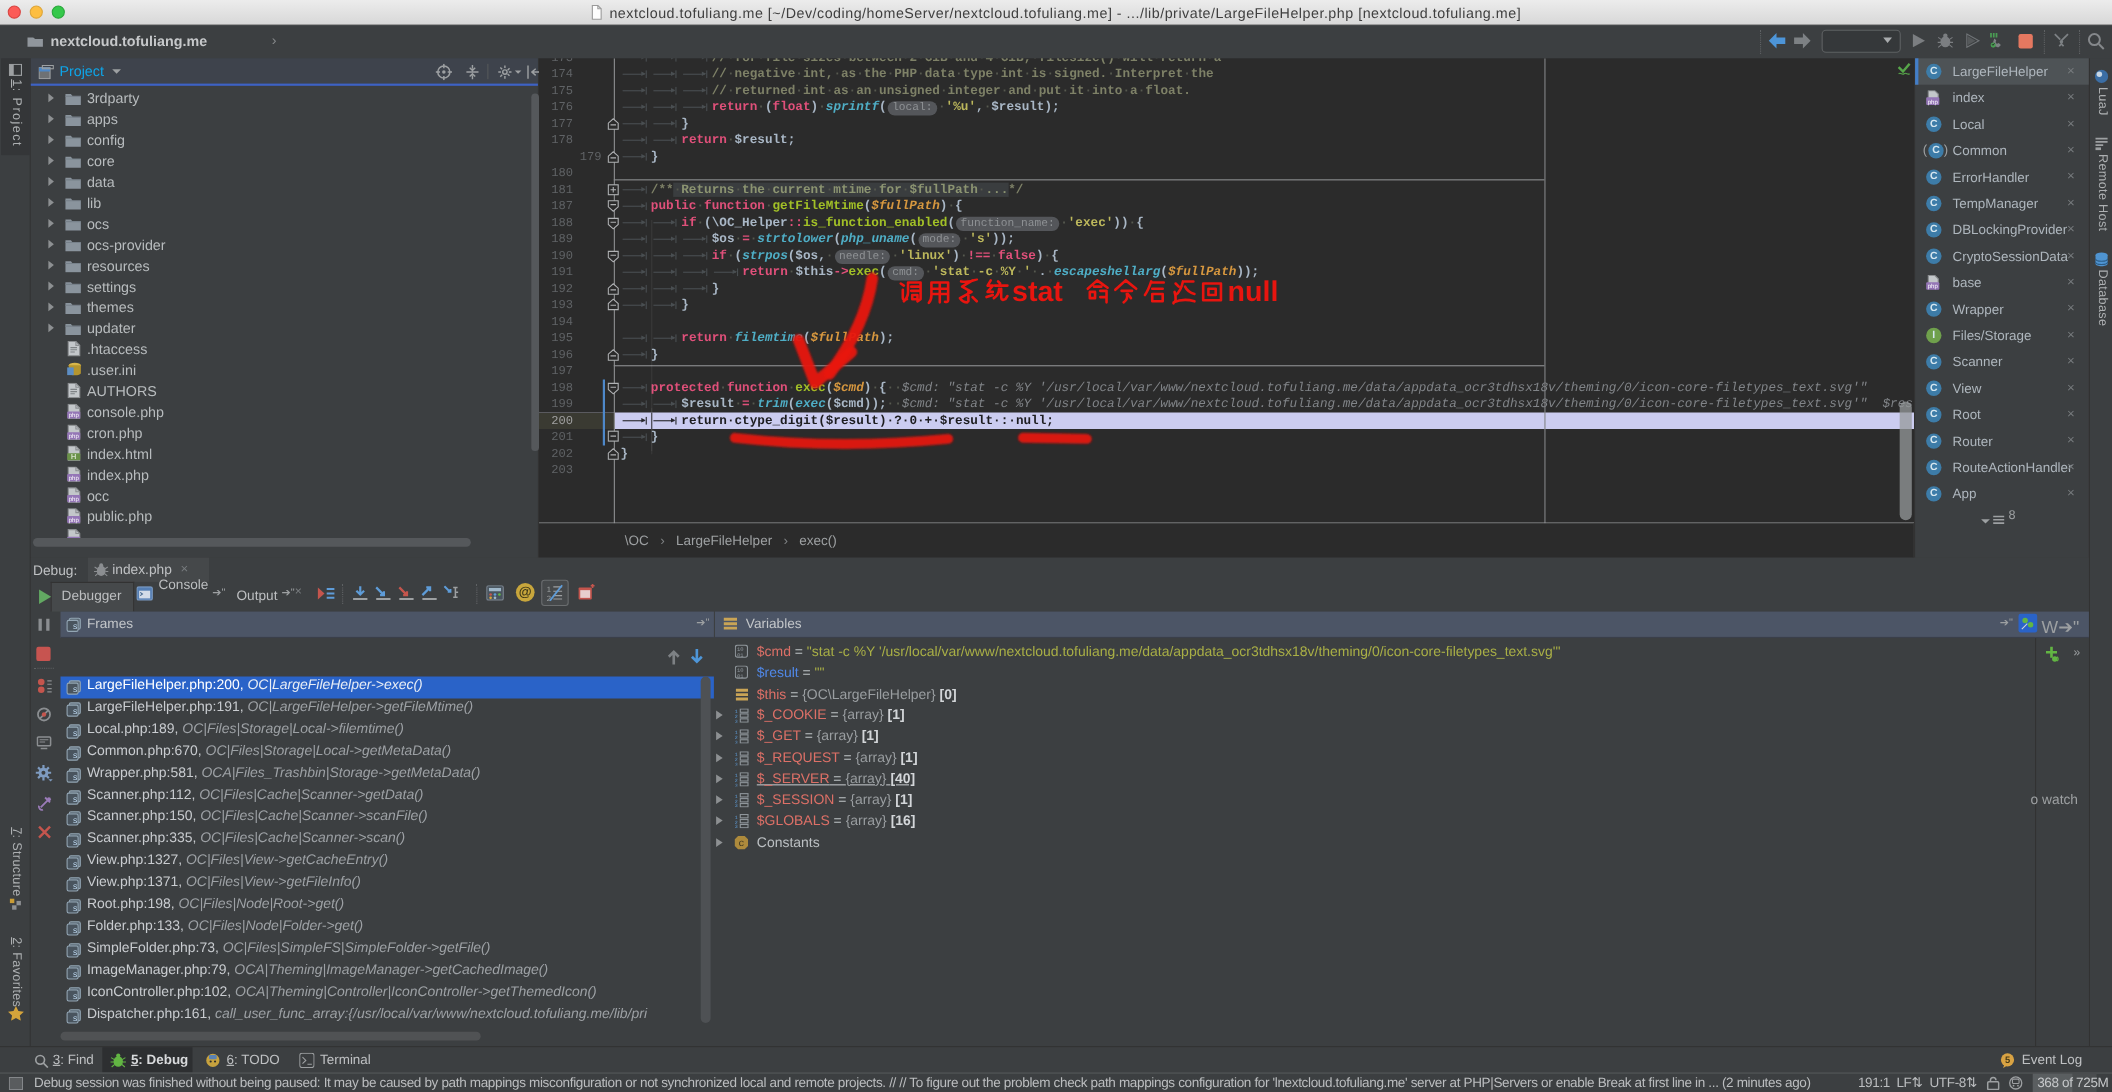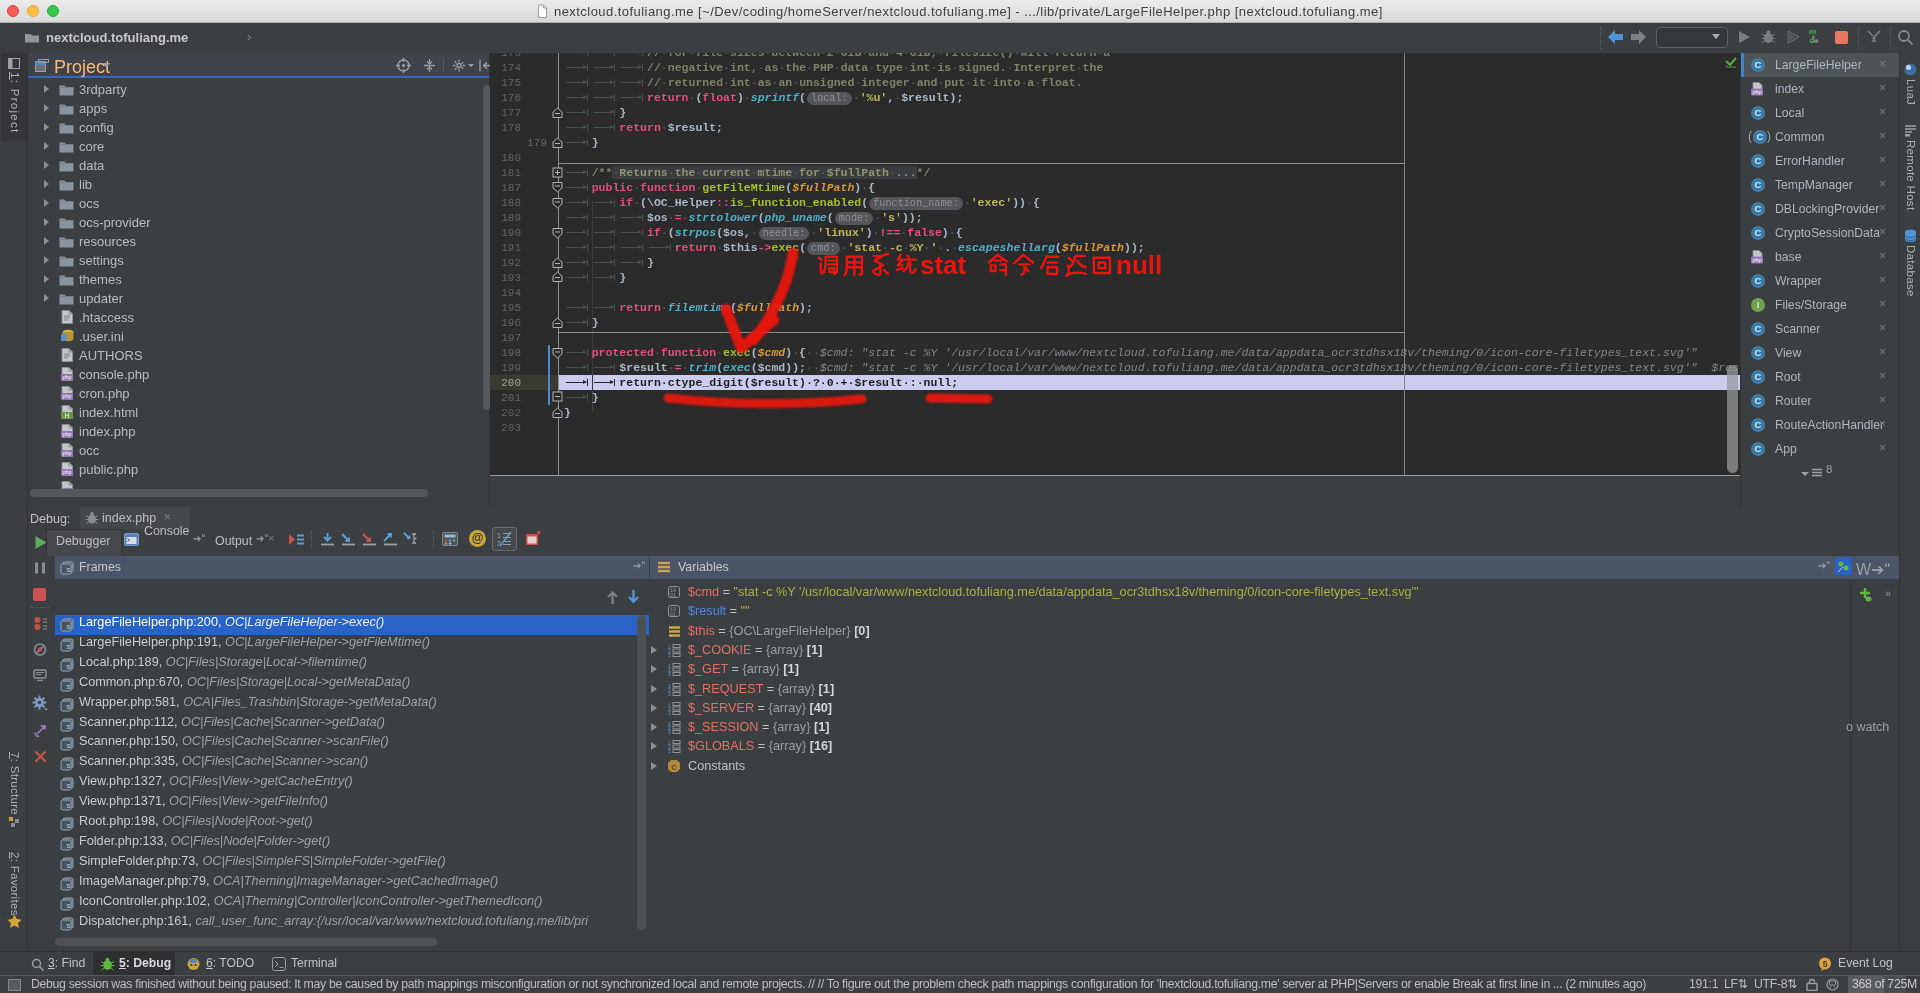--- a/index.html
+++ b/index.html
@@ -156,21 +156,21 @@
         <path d="M7.5 0.5l2.2 4.6 5 0.6-3.7 3.4 1 4.9-4.5-2.5-4.5 2.5 1-4.9L0.3 5.7l5-0.6z" fill="#d5a43b"></path>
       </svg>
 </div>
 <div id="project" class="ab">
 <div id="prj-head" class="ab">
 <svg class="ab" style="left:7px;top:6px" width="14" height="13">
           <rect x="0.5" y="2.5" width="10" height="10" fill="#6e7174" stroke="#9da0a2"></rect>
           <rect x="0.5" y="2.5" width="10" height="3.5" fill="#4d87c6"></rect>
           <rect x="3.5" y="0.5" width="10" height="3" fill="none" stroke="#9da0a2"></rect>
         </svg>
-<div class="ab" style="left:26px;top:4px;font-size:18px;color:#fdba74;">Project</div>
+<div class="ab" style="left:26px;top:4px;font-size:13px;color:#0ea5e9;">Project</div>
 <div class="ab" style="left:74px;top:10px;width:0;height:0;border-top:4px solid #9da0a2;border-left:4px solid transparent;border-right:4px solid transparent;"></div>
 <svg class="ab" style="left:368px;top:5px" width="15" height="15">
           <circle cx="7.5" cy="7.5" r="5.5" fill="none" stroke="#9da0a2" stroke-width="1.4"></circle>
           <circle cx="7.5" cy="7.5" r="1.6" fill="#9da0a2"></circle>
           <path d="M7.5 0v4M7.5 11v4M0 7.5h4M11 7.5h4" stroke="#9da0a2" stroke-width="1.4"></path>
         </svg>
 <svg class="ab" style="left:394px;top:5px" width="15" height="15">
           <path d="M2 7.5h11M7.5 1v3.5M7.5 14v-3.5M5 3.5l2.5 2.5L10 3.5M5 11.5L7.5 9l2.5 2.5" stroke="#9da0a2" stroke-width="1.3" fill="none"></path>
         </svg>
 <div class="ab" style="left:415px;top:5px;width:1px;height:14px;background:#55585a;"></div>
@@ -479,20 +479,23 @@
         </g>
         <g transform="translate(248.0,0) scale(0.95)">
           <path d="M5 5l3 3M12 3h10M12 3c-1 5-3 10-7 13M14 8c2 4 5 6 9 7M4 13c2 7 1 9-1 11M3 23c7-3 13-3 20-1" stroke="#e8150f" stroke-width="2.5" fill="none" stroke-linecap="round" stroke-linejoin="round"></path>
         </g>
         <g transform="translate(274.0,0) scale(0.95)">
           <path d="M4 5h17v16H4zM9 10h7v6H9z" stroke="#e8150f" stroke-width="2.5" fill="none" stroke-linecap="round" stroke-linejoin="round"></path>
         </g>
         <text x="300" y="21" font-size="26" font-weight="bold" font-family="Liberation Sans" fill="#e8150f">null</text>
       </svg>
 </div>
+<div id="crumbs" class="ab">
+      <div class="ab" style="left:78px;top:8px;">\OC&nbsp;&nbsp; <span style="color:#7e8183">›</span> &nbsp;&nbsp;LargeFileHelper&nbsp;&nbsp; <span style="color:#7e8183">›</span> &nbsp;&nbsp;exec()</div>
+    </div>
 <div id="rtabs" class="ab">
 <div class="ab" style="left:0;top:0px;width:159px;height:24px;background:#4e5356;"></div>
 <div class="ab" style="left:0;top:0px;width:3px;height:24px;background:#437ec8;"></div>
 <div class="cicon ab" style="left:10px;top:5px;">C</div>
 <div class="rtab ab" style="left:34px;top:5px;">LargeFileHelper</div>
 <div class="xx ab" style="left:138px;top:4px;">×</div>
 <svg class="ab" style="left:10px;top:29px" width="15" height="15">
         <path d="M2 0.5h6l3 3v5H2z" fill="#c3c7ca" stroke="#8b8e91"></path>
         <rect x="0" y="6.5" width="12" height="7" rx="1" fill="#9476b6"></rect>
         <text x="6" y="12.2" font-size="5.5" fill="#fff" text-anchor="middle" font-family="Liberation Sans">php</text>
@@ -841,21 +844,21 @@
 <div class="vrow ab" style="left:660px;top:174.5px;"><span class="vn">$_REQUEST</span> = <span class="vg">{array}</span> <span class="vw">[1]</span></div>
 <div class="ab" style="left:623px;top:196.8px;width:0;height:0;border-left:6px solid #8d9092;border-top:4.5px solid transparent;border-bottom:4.5px solid transparent;"></div>
 <svg class="ab" style="left:640px;top:194.8px" width="14" height="13">
         <text x="0" y="4.5" font-size="4.5" fill="#5e9cd8" font-family="Liberation Mono">1</text>
         <text x="0" y="9" font-size="4.5" fill="#5e9cd8" font-family="Liberation Mono">2</text>
         <text x="0" y="13" font-size="4.5" fill="#5e9cd8" font-family="Liberation Mono">3</text>
         <rect x="5" y="0.5" width="7" height="3" fill="none" stroke="#8f969b"></rect>
         <rect x="5" y="5" width="7" height="3" fill="none" stroke="#8f969b"></rect>
         <rect x="5" y="9.5" width="7" height="3" fill="none" stroke="#8f969b"></rect>
       </svg>
-<div class="vrow ab" style="left:660px;top:193.8px;"><span class="vn">$_SERVER</span> = <span class="vg">{array}</span> <span class="vw">[40]</span></div>
+<div class="vrow ab" style="left:660px;top:193.8px;text-decoration:underline;"><span class="vn">$_SERVER</span> = <span class="vg">{array}</span> <span class="vw">[40]</span></div>
 <div class="ab" style="left:623px;top:216.1px;width:0;height:0;border-left:6px solid #8d9092;border-top:4.5px solid transparent;border-bottom:4.5px solid transparent;"></div>
 <svg class="ab" style="left:640px;top:214.1px" width="14" height="13">
         <text x="0" y="4.5" font-size="4.5" fill="#5e9cd8" font-family="Liberation Mono">1</text>
         <text x="0" y="9" font-size="4.5" fill="#5e9cd8" font-family="Liberation Mono">2</text>
         <text x="0" y="13" font-size="4.5" fill="#5e9cd8" font-family="Liberation Mono">3</text>
         <rect x="5" y="0.5" width="7" height="3" fill="none" stroke="#8f969b"></rect>
         <rect x="5" y="5" width="7" height="3" fill="none" stroke="#8f969b"></rect>
         <rect x="5" y="9.5" width="7" height="3" fill="none" stroke="#8f969b"></rect>
       </svg>
 <div class="vrow ab" style="left:660px;top:213.1px;"><span class="vn">$_SESSION</span> = <span class="vg">{array}</span> <span class="vw">[1]</span></div>

